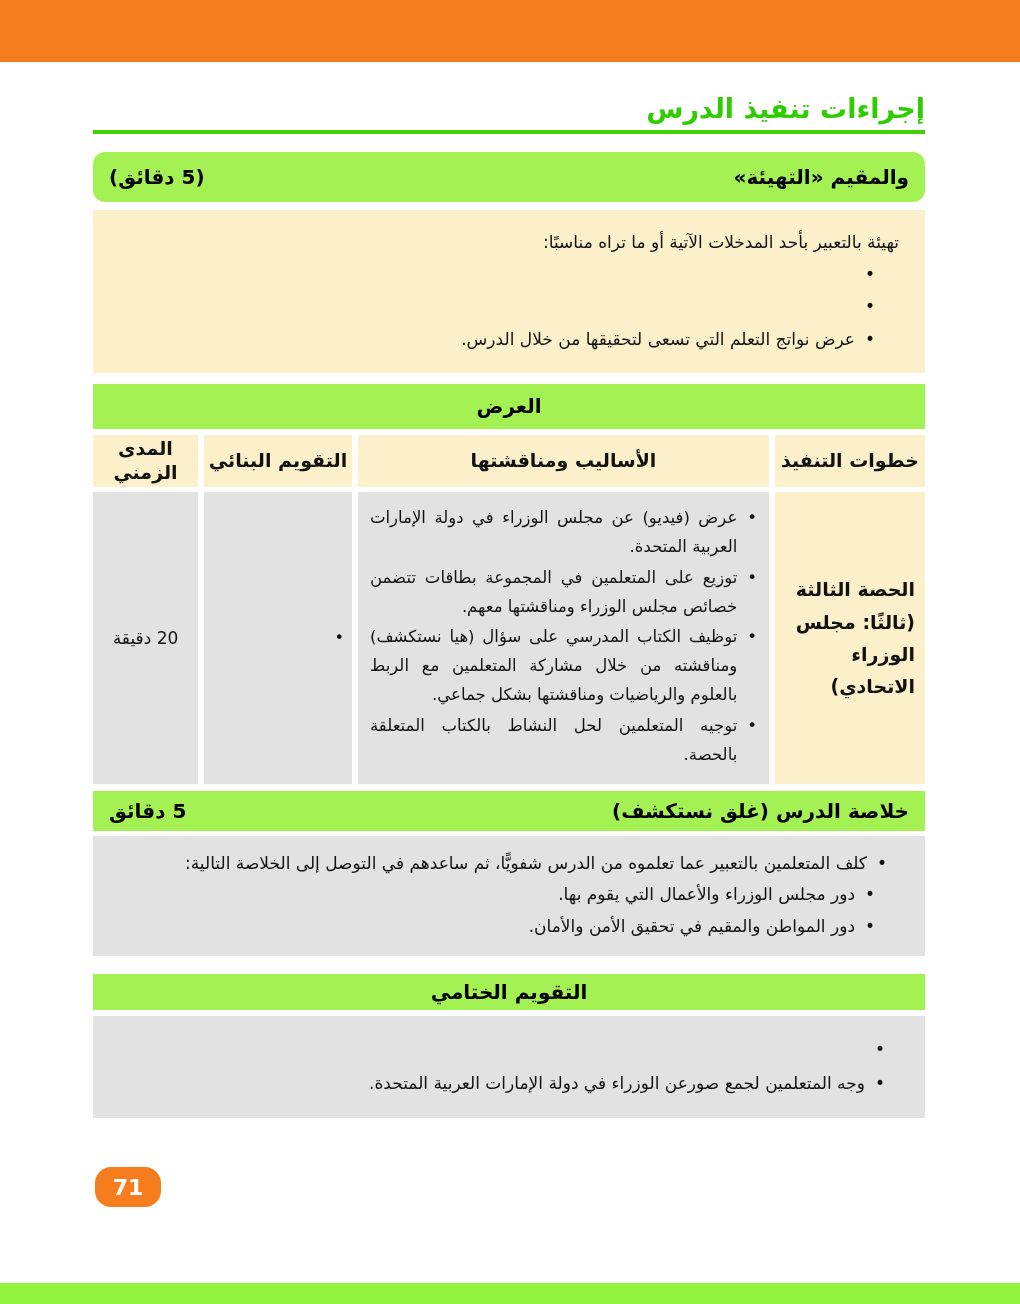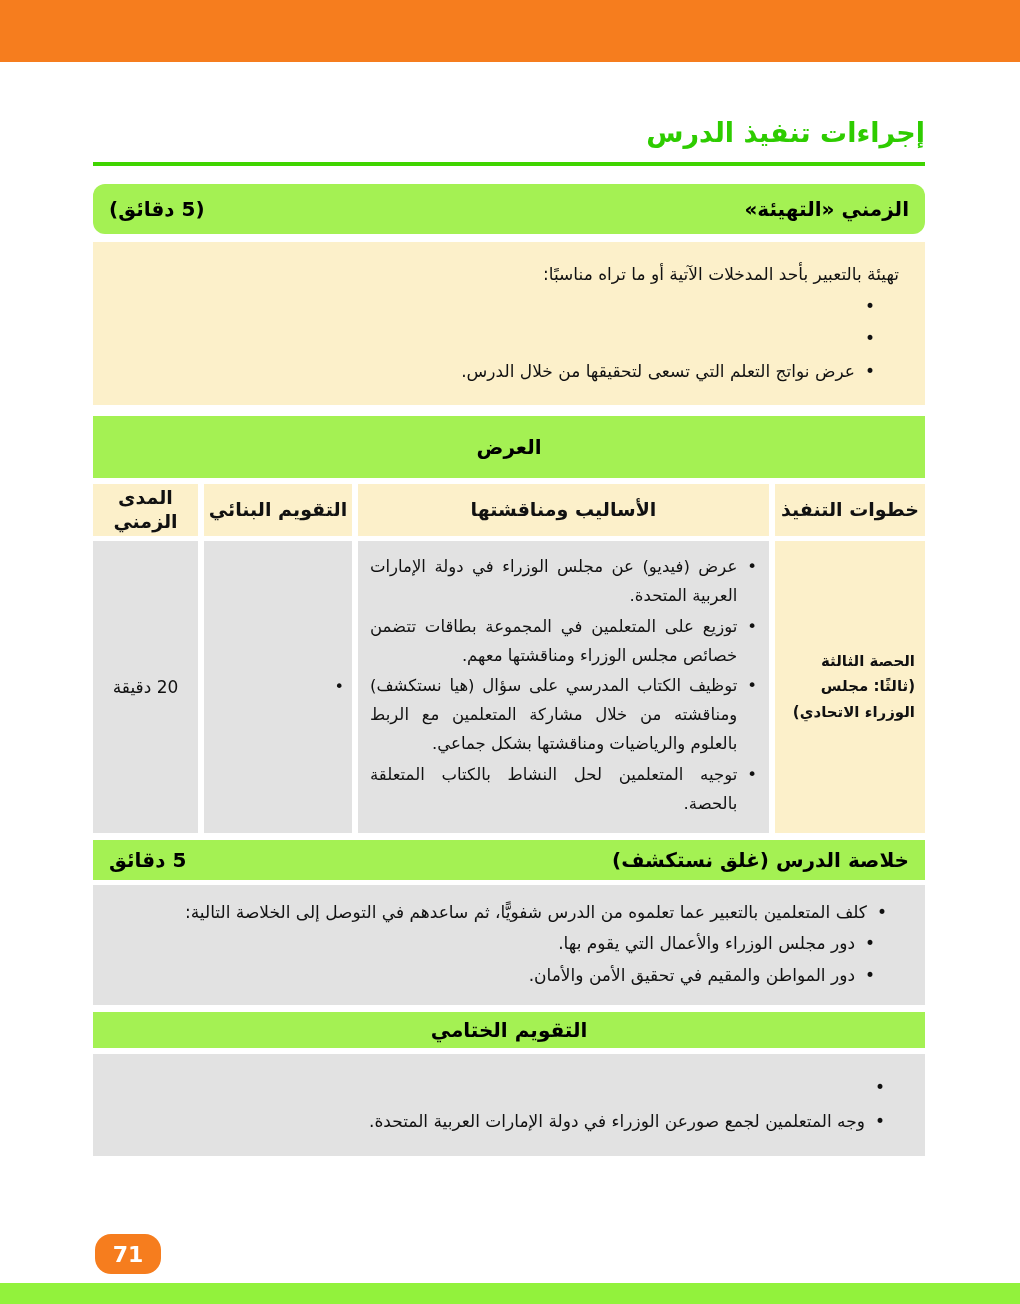--- a/index.html
+++ b/index.html
@@ -4,72 +4,72 @@
 <style>
   html,body{margin:0;padding:0;}
   body{
     width:1020px;height:1304px;position:relative;background:#ffffff;
     font-family:"DejaVu Sans", sans-serif;color:#111;direction:rtl;overflow:hidden;
   }
   .top-bar{position:absolute;top:0;left:0;width:1020px;height:62px;background:#F67D1E;}
   .footer-bar{position:absolute;bottom:0;left:0;width:1020px;height:21px;background:#92F23C;}
   .content{position:absolute;top:62px;right:95px;width:832px;}
 
-  .page-title-wrap{margin-top:56px;border-bottom:4px solid #3FD400;padding-bottom:14px;}
+  .page-title-wrap{margin-top:32px;border-bottom:4px solid #3FD400;padding-bottom:6px;}
   .page-title{font-size:27px;font-weight:bold;color:#2ECC00;text-align:right;line-height:1.1;}
 
   .section-bar{background:#A4F153;display:flex;justify-content:space-between;align-items:center;
     padding:0 16px;font-weight:bold;font-size:20px;color:#000;}
   .bar-warmup{margin-top:18px;height:50px;border-radius:12px;}
-  .bar-presentation{margin-top:11px;height:62px;justify-content:center;}
+  .bar-presentation{margin-top:11px;height:45px;justify-content:center;}
   .bar-closure{margin-top:7px;height:40px;}
-  .bar-final{margin-top:7px;height:36px;justify-content:center;}
+  .bar-final{margin-top:18px;height:36px;justify-content:center;}
 
   .cream-box{margin-top:8px;background:#FCF0CA;padding:16px 26px 18px;font-size:17px;line-height:1.9;}
   .gray-box{background:#E2E2E2;font-size:17px;}
   .box-closure{margin-top:5px;padding:12px 14px 14px;line-height:1.85;}
   .box-final{margin-top:6px;padding:16px 40px 18px;line-height:2.0;}
 
   .lead-line{text-align:right;}
   .bullet-list{margin:0;}
   .bullet-item{display:flex;gap:10px;align-items:flex-start;}
   .bullet-item .bullet{flex:0 0 auto;line-height:inherit;}
   .indent-1{padding-right:24px;}
   .indent-2{padding-right:36px;}
 
   .lesson-table{margin-top:6px;display:grid;grid-template-columns:150px 411px 148px 105px;
     column-gap:6px;row-gap:5px;}
   .th-cell{background:#FCF0CA;height:52px;display:flex;align-items:center;justify-content:center;
     font-weight:bold;font-size:19px;text-align:center;line-height:1.25;}
   .td-cell{min-height:252px;}
-  .td-steps{background:#FCF0CA;display:flex;align-items:center;font-weight:bold;font-size:15px;
+  .td-steps{background:#FCF0CA;display:flex;align-items:center;font-weight:bold;font-size:19px;
     line-height:1.7;padding:0 10px;text-align:right;}
   .td-activities{background:#E2E2E2;padding:12px 12px;font-size:16.5px;line-height:1.75;}
   .td-activities .bullet-item{margin-bottom:2px;}
   .td-activities .item-text{text-align:justify;flex:1 1 auto;}
   .td-formative{background:#E2E2E2;display:flex;align-items:center;padding:0 8px;font-size:16px;line-height:1.95;}
   .td-duration{background:#E2E2E2;display:flex;align-items:center;justify-content:center;font-size:17px;}
 
-  .page-badge{position:absolute;left:95px;top:1234px;width:66px;height:40px;border-radius:16px;
+  .page-badge{position:absolute;left:95px;top:1167px;width:66px;height:40px;border-radius:16px;
     background:#F67D1E;color:#fff;font-weight:bold;font-size:22px;
     display:flex;align-items:center;justify-content:center;direction:ltr;}
 </style>
 </head>
 <body>
 
 <div class="top-bar"></div>
 
 <div class="content">
 
   <div class="page-title-wrap">
     <div class="page-title">إجراءات تنفيذ الدرس</div>
   </div>
 
   <div class="section-bar bar-warmup">
-    <span>الزمني «التهيئة»</span>
+    <span>والمقيم «التهيئة»</span>
     <span>(5 دقائق)</span>
   </div>
 
   <div class="cream-box">
     <div class="lead-line">تهيئة بالتعبير بأحد المدخلات الآتية أو ما تراه مناسبًا:</div>
     <div class="bullet-list indent-1">
 
         <div class="bullet-item">
           <span class="bullet">•</span>
         </div>

